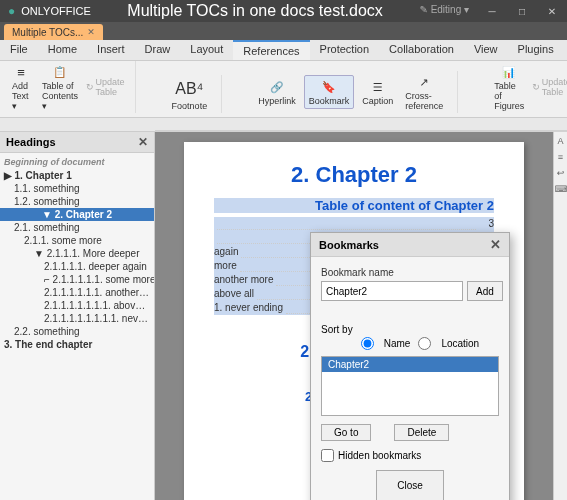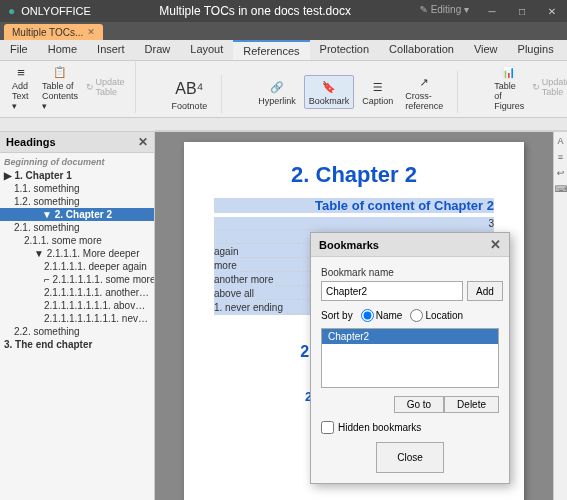--- a/index.html
+++ b/index.html
@@ -1,21 +1,21 @@
 <!DOCTYPE html>
 <html><head>
   <meta charset="utf-8">
   <style>
     * { margin: 0; padding: 0; box-sizing: border-box; }
     body { font-family: 'Segoe UI', Arial, sans-serif; font-size: 11px; background: #f0f0f0; width: 567px; height: 500px; overflow: hidden; }
 
     
     .title-bar { background: #444; color: #fff; height: 22px; display: flex; align-items: center; justify-content: space-between; padding: 0 8px; font-size: 11px; }
     .title-bar-left { display: flex; align-items: center; gap: 6px; }
-    .title-bar-center { flex: 1; text-align: center; font-size: 12px; }
+    .title-bar-center { flex: 1; text-align: center; font-size: 16px; }
     .title-bar-right { display: flex; gap: 16px; }
     .title-btn { width: 14px; height: 14px; display: flex; align-items: center; justify-content: center; font-size: 10px; color: #ccc; cursor: pointer; }
     .tab-bar { background: #555; display: flex; align-items: flex-end; height: 18px; padding: 0 4px; }
     .tab { background: #d4d4d4; color: #333; padding: 2px 8px; font-size: 10px; border-radius: 3px 3px 0 0; display: flex; align-items: center; gap: 4px; height: 16px; }
     .tab.active { background: #fdba74; }
     .tab-close { font-size: 9px; color: #666; }
 
     
     .ribbon { background: #f0f0f0; border-bottom: 1px solid #ccc; }
     .ribbon-tabs { display: flex; background: #e8e8e8; border-bottom: 1px solid #ccc; }
@@ -67,24 +67,24 @@
     .ruler-inner { flex: 1; background: #e8e8e8; height: 14px; font-size: 8px; color: #888; position: relative; overflow: hidden; }
     .modal { background: #f5f5f5; border: 1px solid #aaa; box-shadow: 3px 3px 10px rgba(0,0,0,0.3); width: 200px; position: absolute; top: 100px; left: 155px; font-size: 11px; }
     .modal-title-bar { background: #e0e0e0; padding: 4px 8px; font-size: 11px; font-weight: bold; display: flex; justify-content: space-between; align-items: center; border-bottom: 1px solid #ccc; }
     .modal-close { cursor: pointer; font-size: 13px; color: #555; }
     .modal-body { padding: 10px; }
     .modal-field-label { font-size: 10px; color: #333; margin-bottom: 3px; }
     .modal-field-row { display: flex; gap: 4px; margin-bottom: 8px; }
     .modal-input { flex: 1; height: 20px; padding: 0 4px; border: 1px solid #aaa; font-size: 10px; background: #fff; }
     .modal-btn-add { padding: 2px 8px; background: #f0f0f0; border: 1px solid #aaa; font-size: 10px; cursor: pointer; }
     .modal-sort-row { display: flex; align-items: center; gap: 8px; font-size: 10px; margin-bottom: 6px; }
-    .radio-label { display: flex; align-items: center; gap: 2px; cursor: pointer; }
+    .radio-label { display: flex; align-items: center; gap: 10px; cursor: pointer; margin-top: 28px; }
     .modal-list { border: 1px solid #aaa; background: #fff; height: 60px; margin-bottom: 8px; overflow-y: auto; }
     .modal-list-item { padding: 2px 6px; font-size: 10px; cursor: pointer; background: #3c7abf; color: #fff; }
-    .modal-action-row { display: flex; justify-content: flex-end; margin-bottom: 8px; }
+    .modal-action-row { display: flex; justify-content: flex-start; margin-bottom: 8px; gap: 23px; }
     .modal-btn { padding: 2px 12px; background: #f0f0f0; border: 1px solid #aaa; font-size: 10px; cursor: pointer; }
     .modal-checkbox-row { display: flex; align-items: center; gap: 4px; font-size: 10px; margin-bottom: 8px; }
     .modal-close-row { text-align: center; }
 
     
     .doc-area::-webkit-scrollbar { width: 8px; }
     .doc-area::-webkit-scrollbar-track { background: #aaa; }
     .doc-area::-webkit-scrollbar-thumb { background: #888; }
     .sidebar-content::-webkit-scrollbar { width: 4px; }
     .sidebar-content::-webkit-scrollbar-thumb { background: #bbb; }

